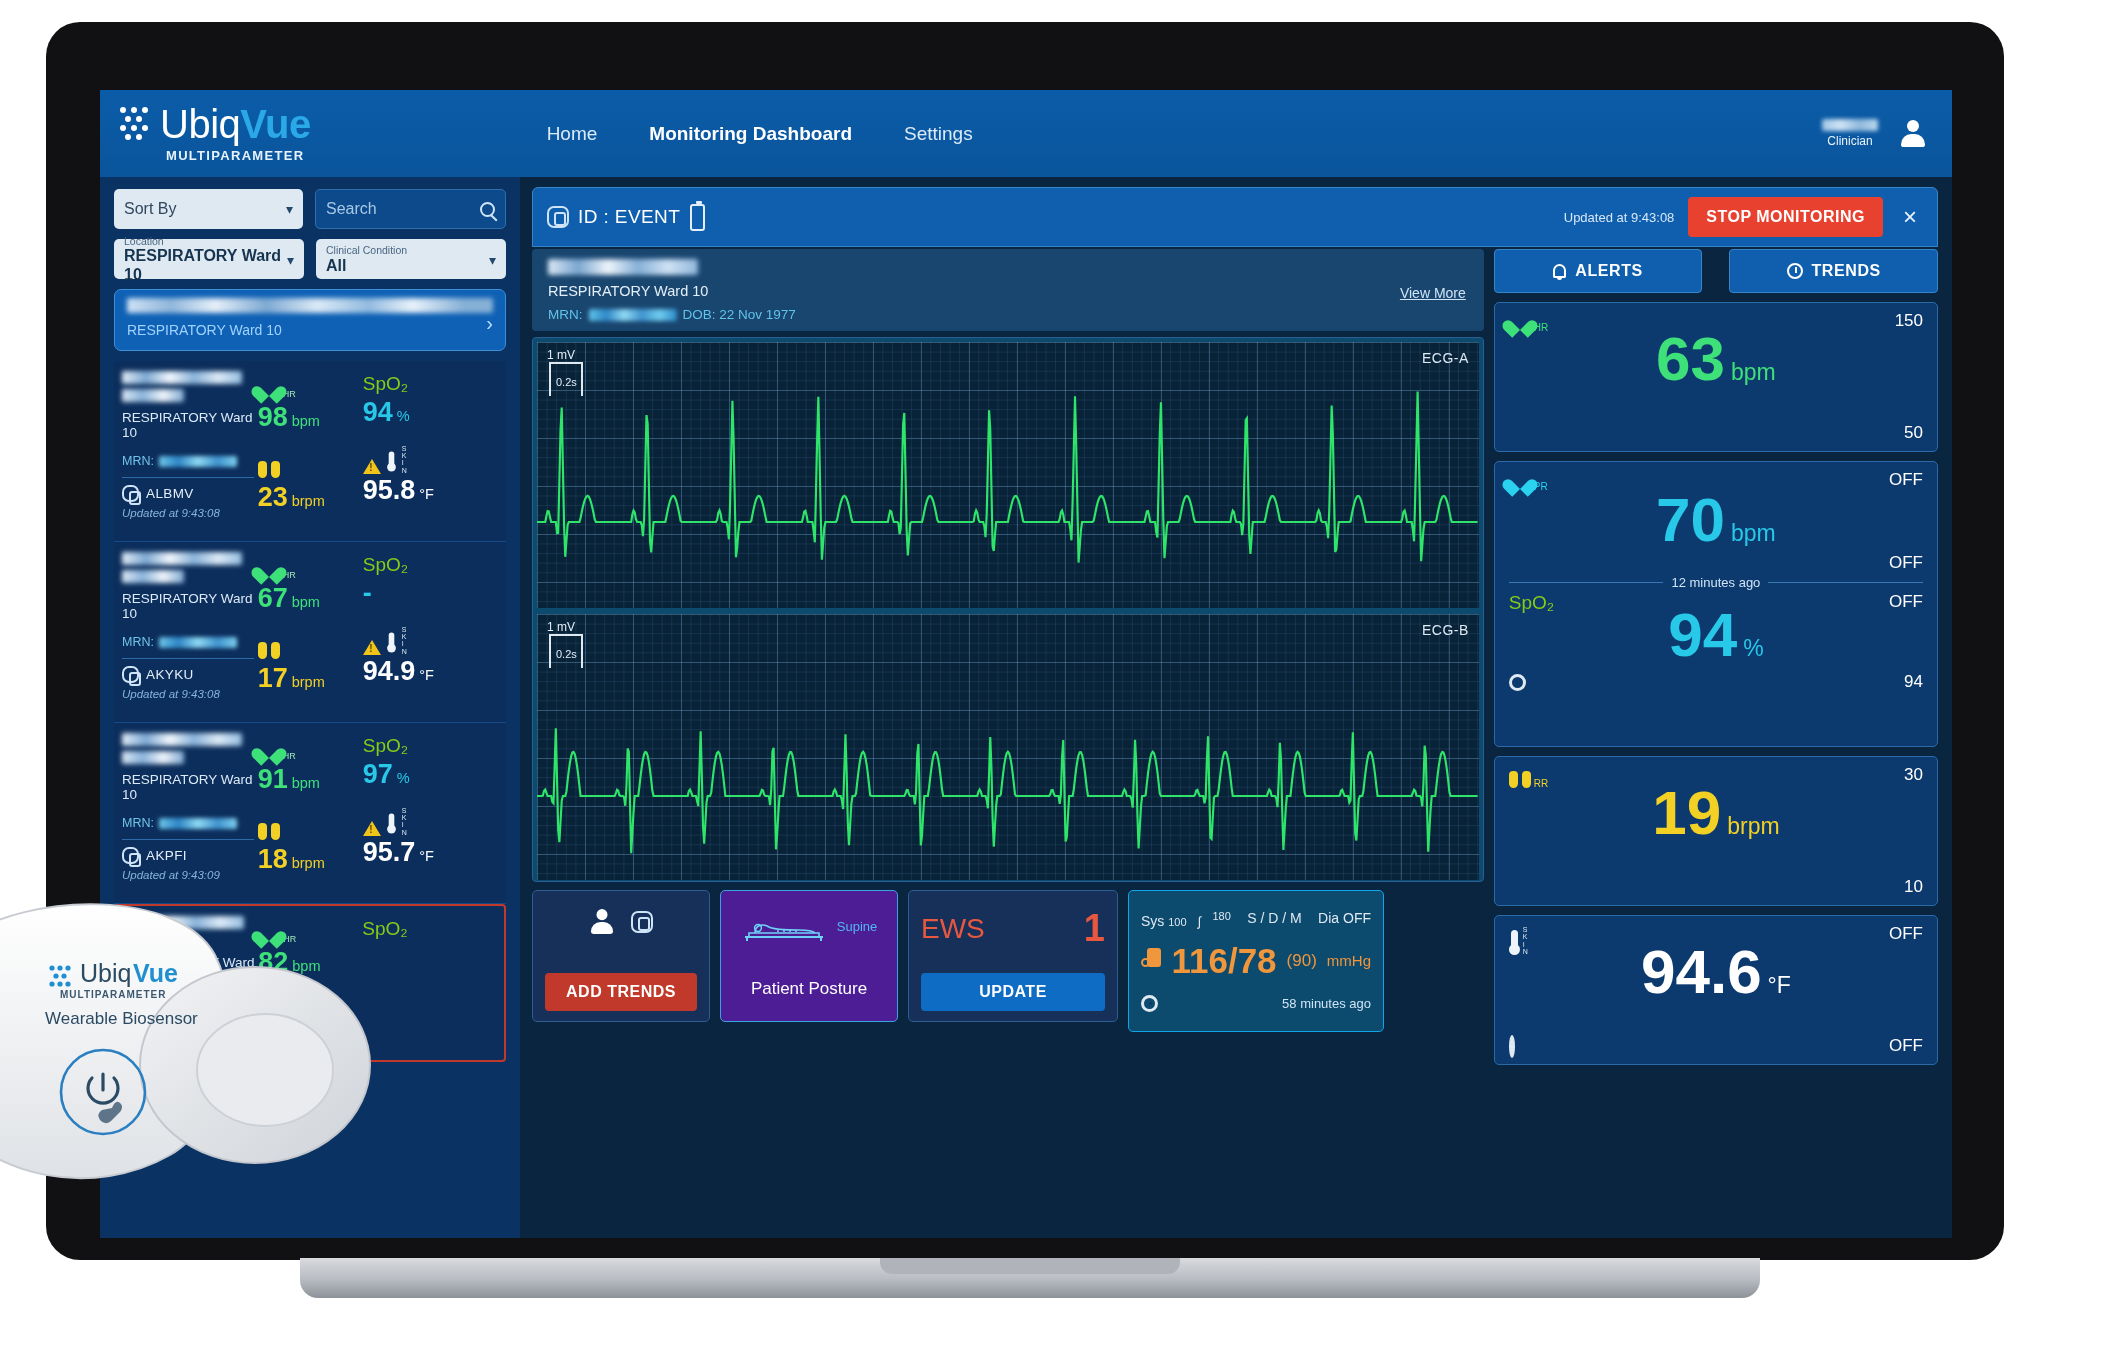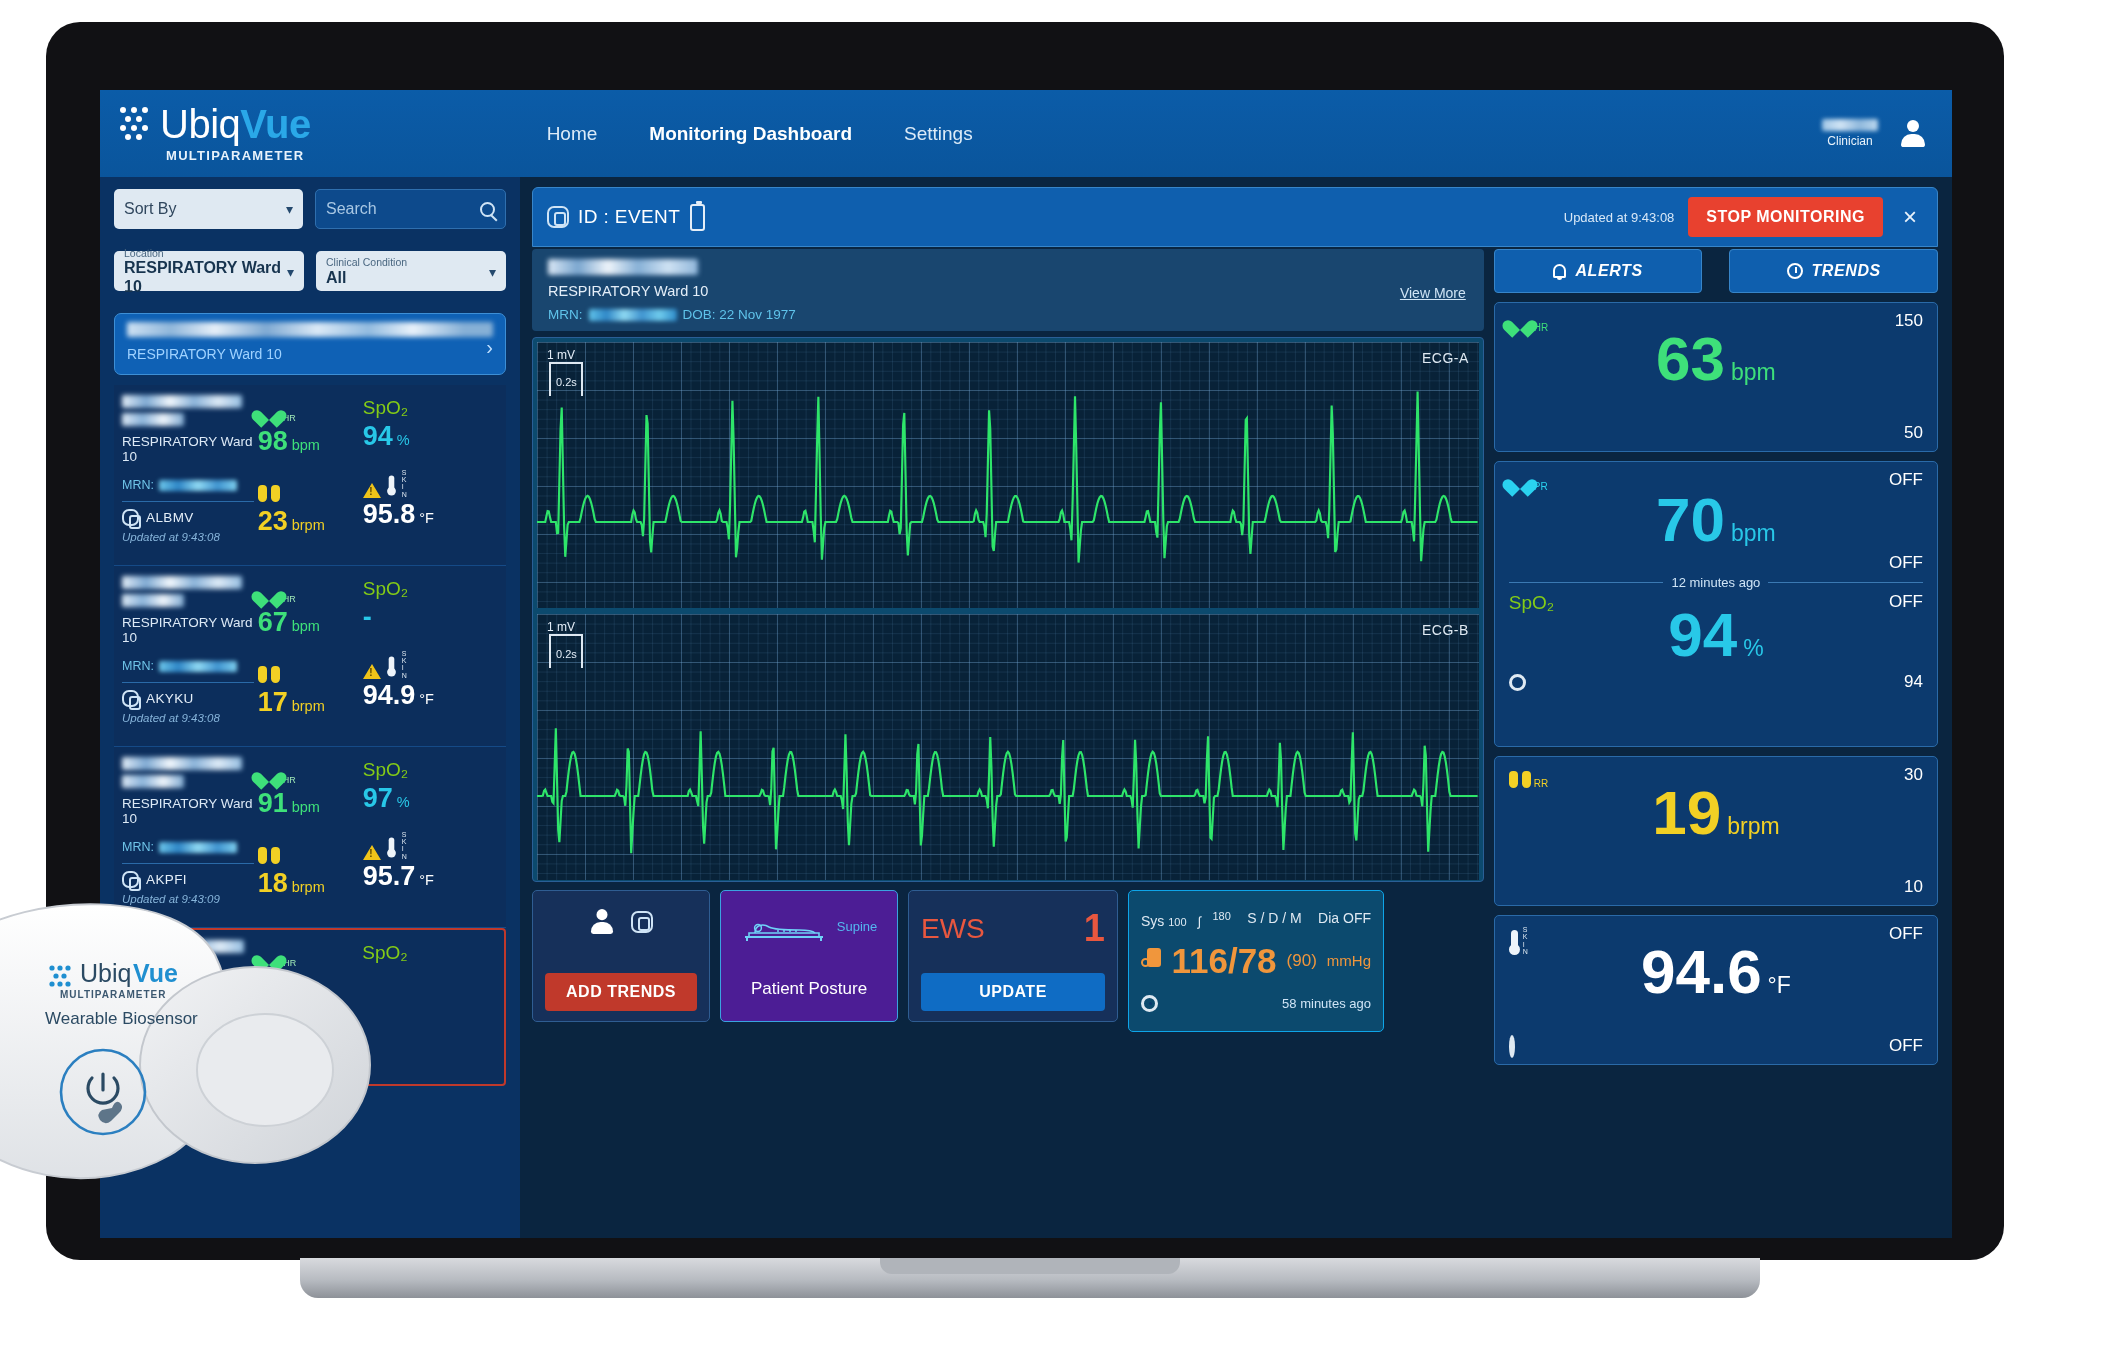--- a/index.html
+++ b/index.html
@@ -61,21 +61,21 @@
   .clin-label { font-size:12px; color:#eaf3fb; margin-top:3px; }
   .avatar-ic { width:26px; height:30px; position:relative; }
   .avatar-ic .head { position:absolute; left:7px; top:1px; width:12px; height:12px; border-radius:50%; background:#fff; }
   .avatar-ic .body { position:absolute; left:1px; top:15px; width:24px; height:13px; border-radius:12px 12px 3px 3px; background:#fff; }
 
   
   .workspace { position:absolute; left:0; top:87px; width:1852px; height:1061px; background:#0a2540; }
 
   
   .sidebar { position:absolute; left:0; top:0; width:420px; height:1061px; background:#0a3263; padding:12px 14px 0 14px; }
-  .filter-row { display:flex; gap:12px; margin-bottom:22px; }
+  .filter-row { display:flex; gap:12px; margin-bottom:10px; }
   .sel {
     flex:1; height:40px; background:#dfe9f2; border-radius:5px;
     display:flex; align-items:center; padding:0 10px; position:relative; cursor:pointer;
   }
   .sel .ph { font-size:16px; color:#30475e; }
   .sel .caret { position:absolute; right:10px; color:#24496e; font-size:14px; }
   .sel.two { flex-direction:column; align-items:flex-start; justify-content:center; padding-top:2px; }
   .sel .mini { font-size:10.5px; color:#4a6781; line-height:1.1; }
   .sel .val { font-size:16px; font-weight:700; color:#17344f; line-height:1.15; }
   .search {
@@ -187,21 +187,21 @@
     background-size: 48px 48px, 48px 48px, 9.6px 9.6px, 9.6px 9.6px;
   }
   .ecg-lbl { position:absolute; right:10px; top:8px; font-size:14px; color:#dfe9f2; letter-spacing:0.5px; }
   .mv-lbl { position:absolute; left:10px; top:6px; font-size:12px; color:#e4eef8; }
   .cal { position:absolute; left:12px; top:20px; width:34px; height:34px; border:2px solid #dfe9f2; border-bottom:none; }
   .cal span { position:absolute; left:5px; top:12px; font-size:11px; color:#e4eef8; }
   .ecgsvg { position:absolute; inset:0; width:100%; height:100%; }
 
   
   .rightcol { width:448px; display:flex; flex-direction:column; }
-  .rbtns { display:flex; gap:27px;font-style:italic; }
+  .rbtns { display:flex; gap:27px; }
   .rbtn {
     flex:1; height:44px; background:#0f5fae; border:1px solid #3785c9; border-radius:4px;
     display:flex; align-items:center; justify-content:center; gap:9px; cursor:pointer;
     color:#fff; font-size:16px; font-weight:700; letter-spacing:0.6px;
   }
   .bell { width:13px;height:14px;border:2px solid #fff;border-radius:7px 7px 2px 2px; position:relative; }
   .bell:after{content:"";position:absolute;left:2px;bottom:-4px;width:5px;height:3px;background:#fff;border-radius:0 0 3px 3px;}
   .trend-ic { width:16px;height:16px;border:2px solid #fff;border-radius:50%;position:relative; }
   .trend-ic:after{content:"";position:absolute;left:6px;top:2px;width:2px;height:6px;background:#fff;}
 

